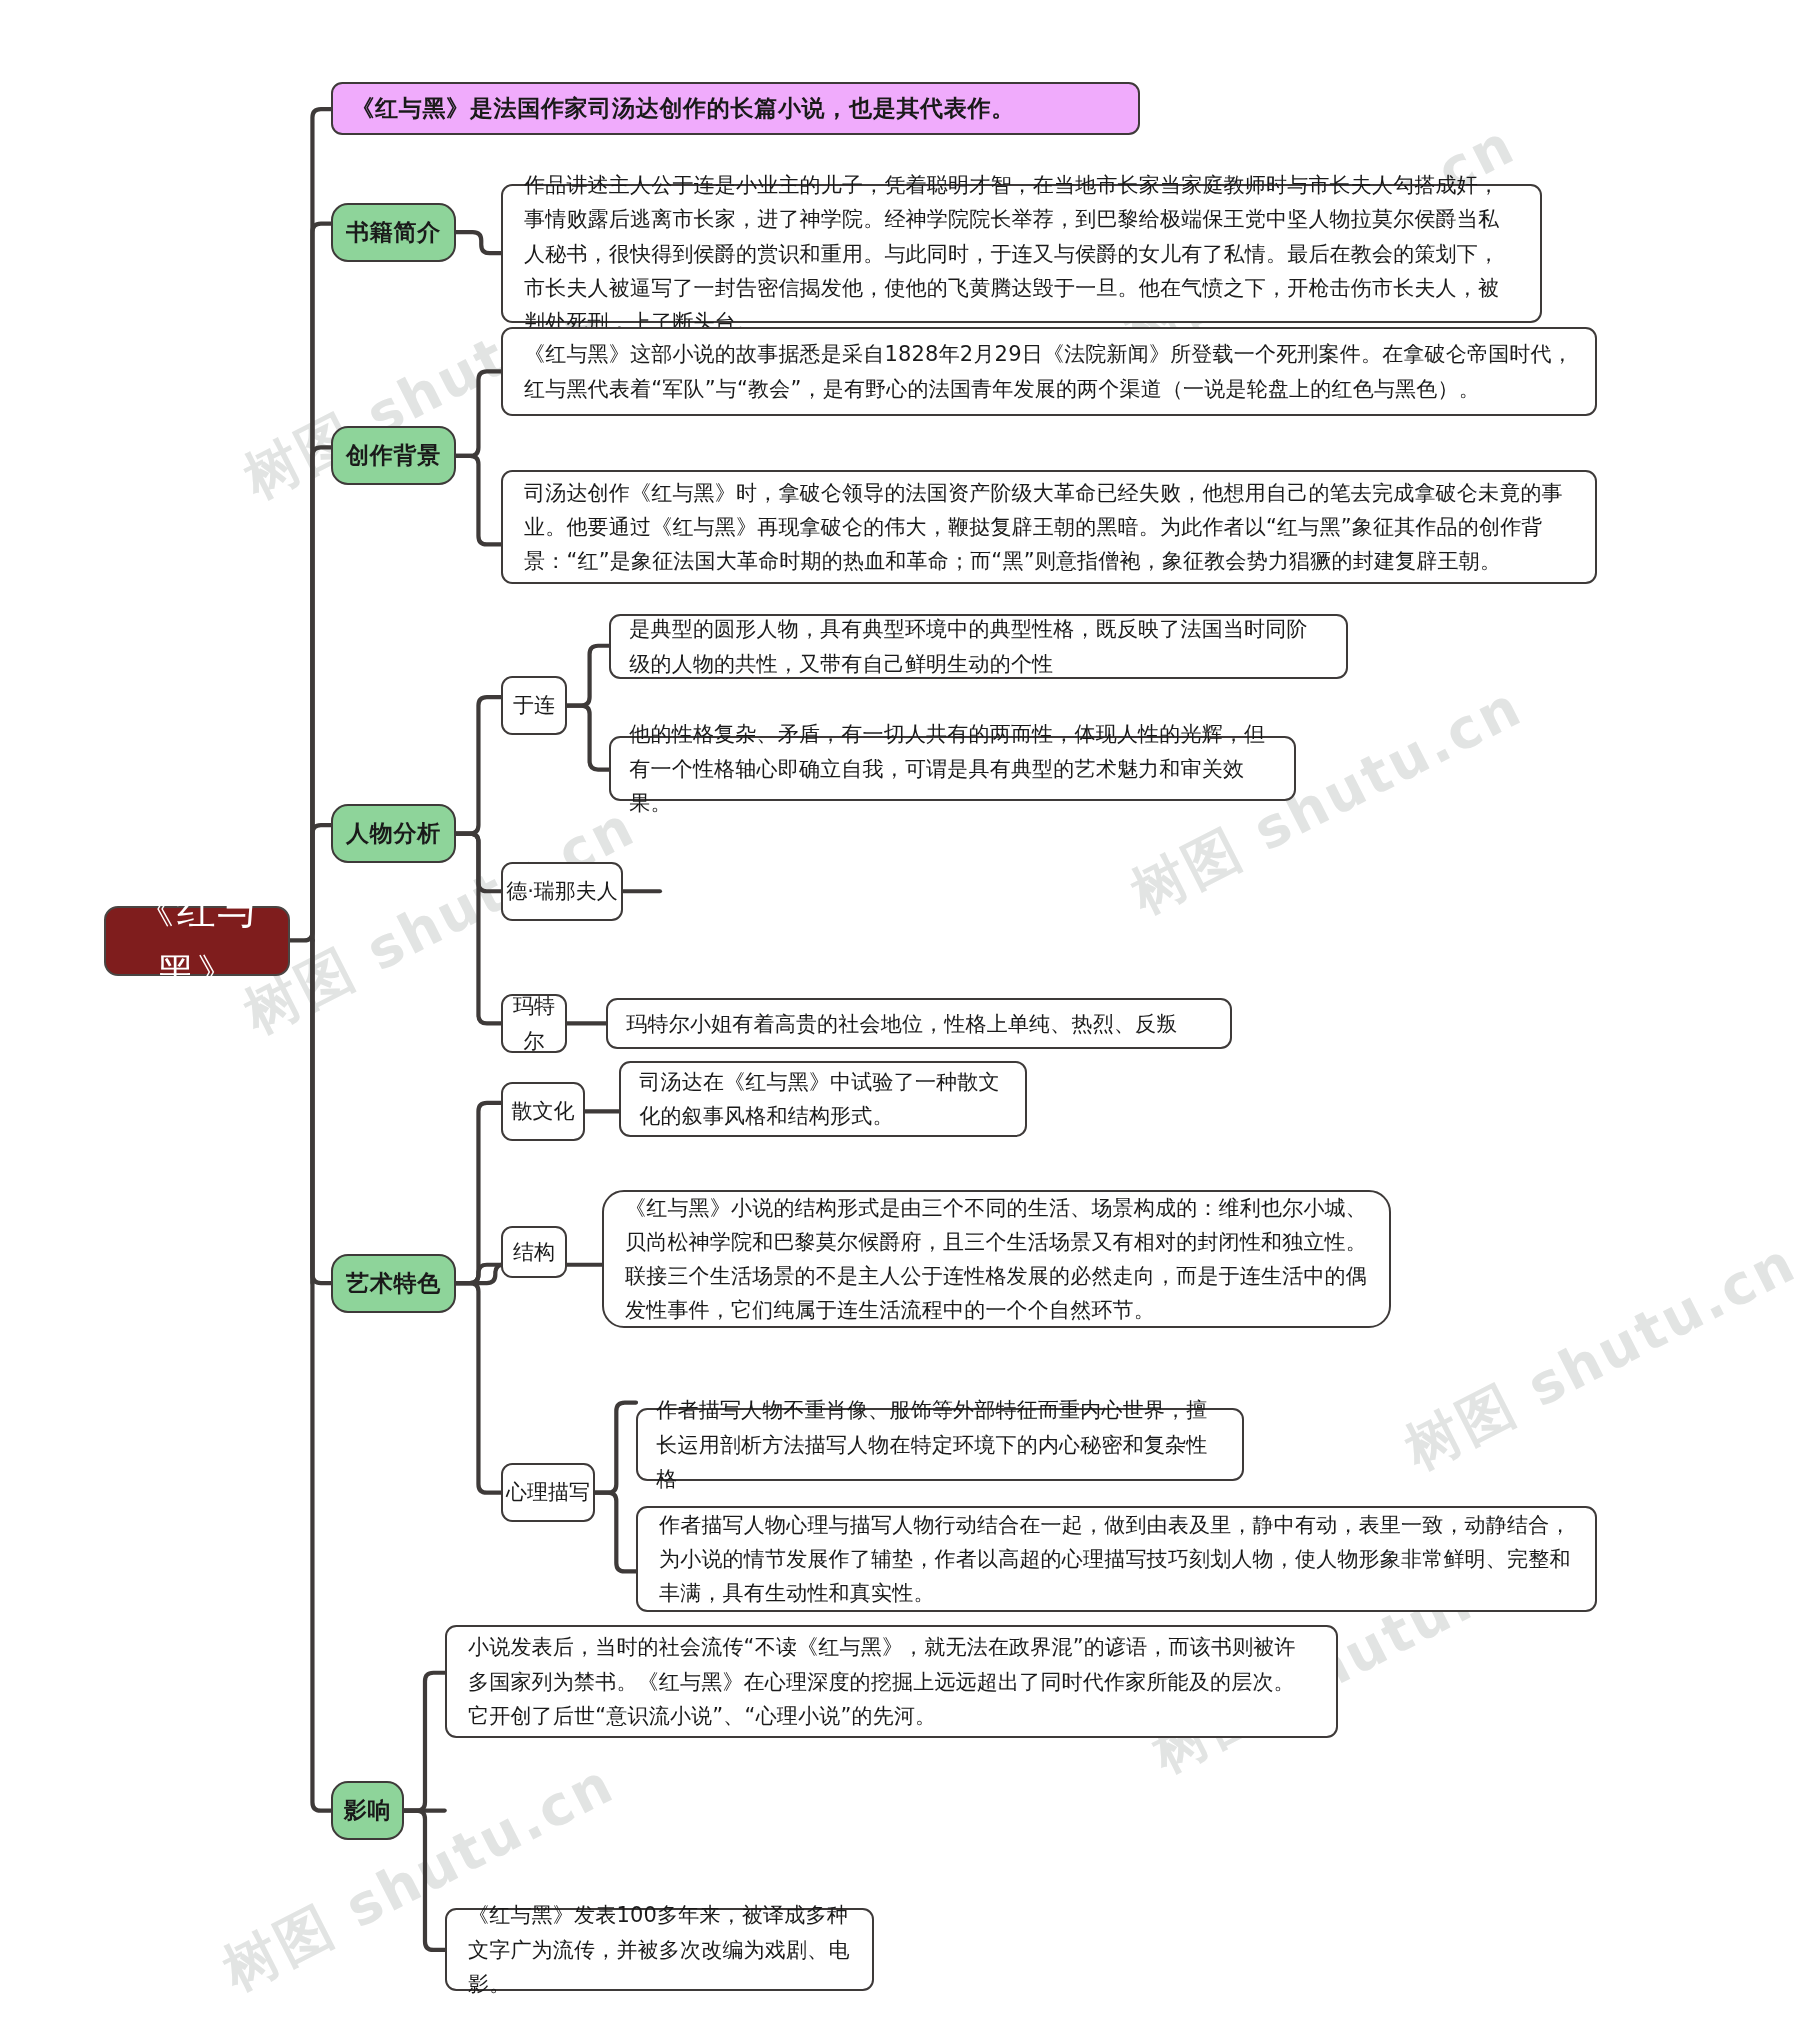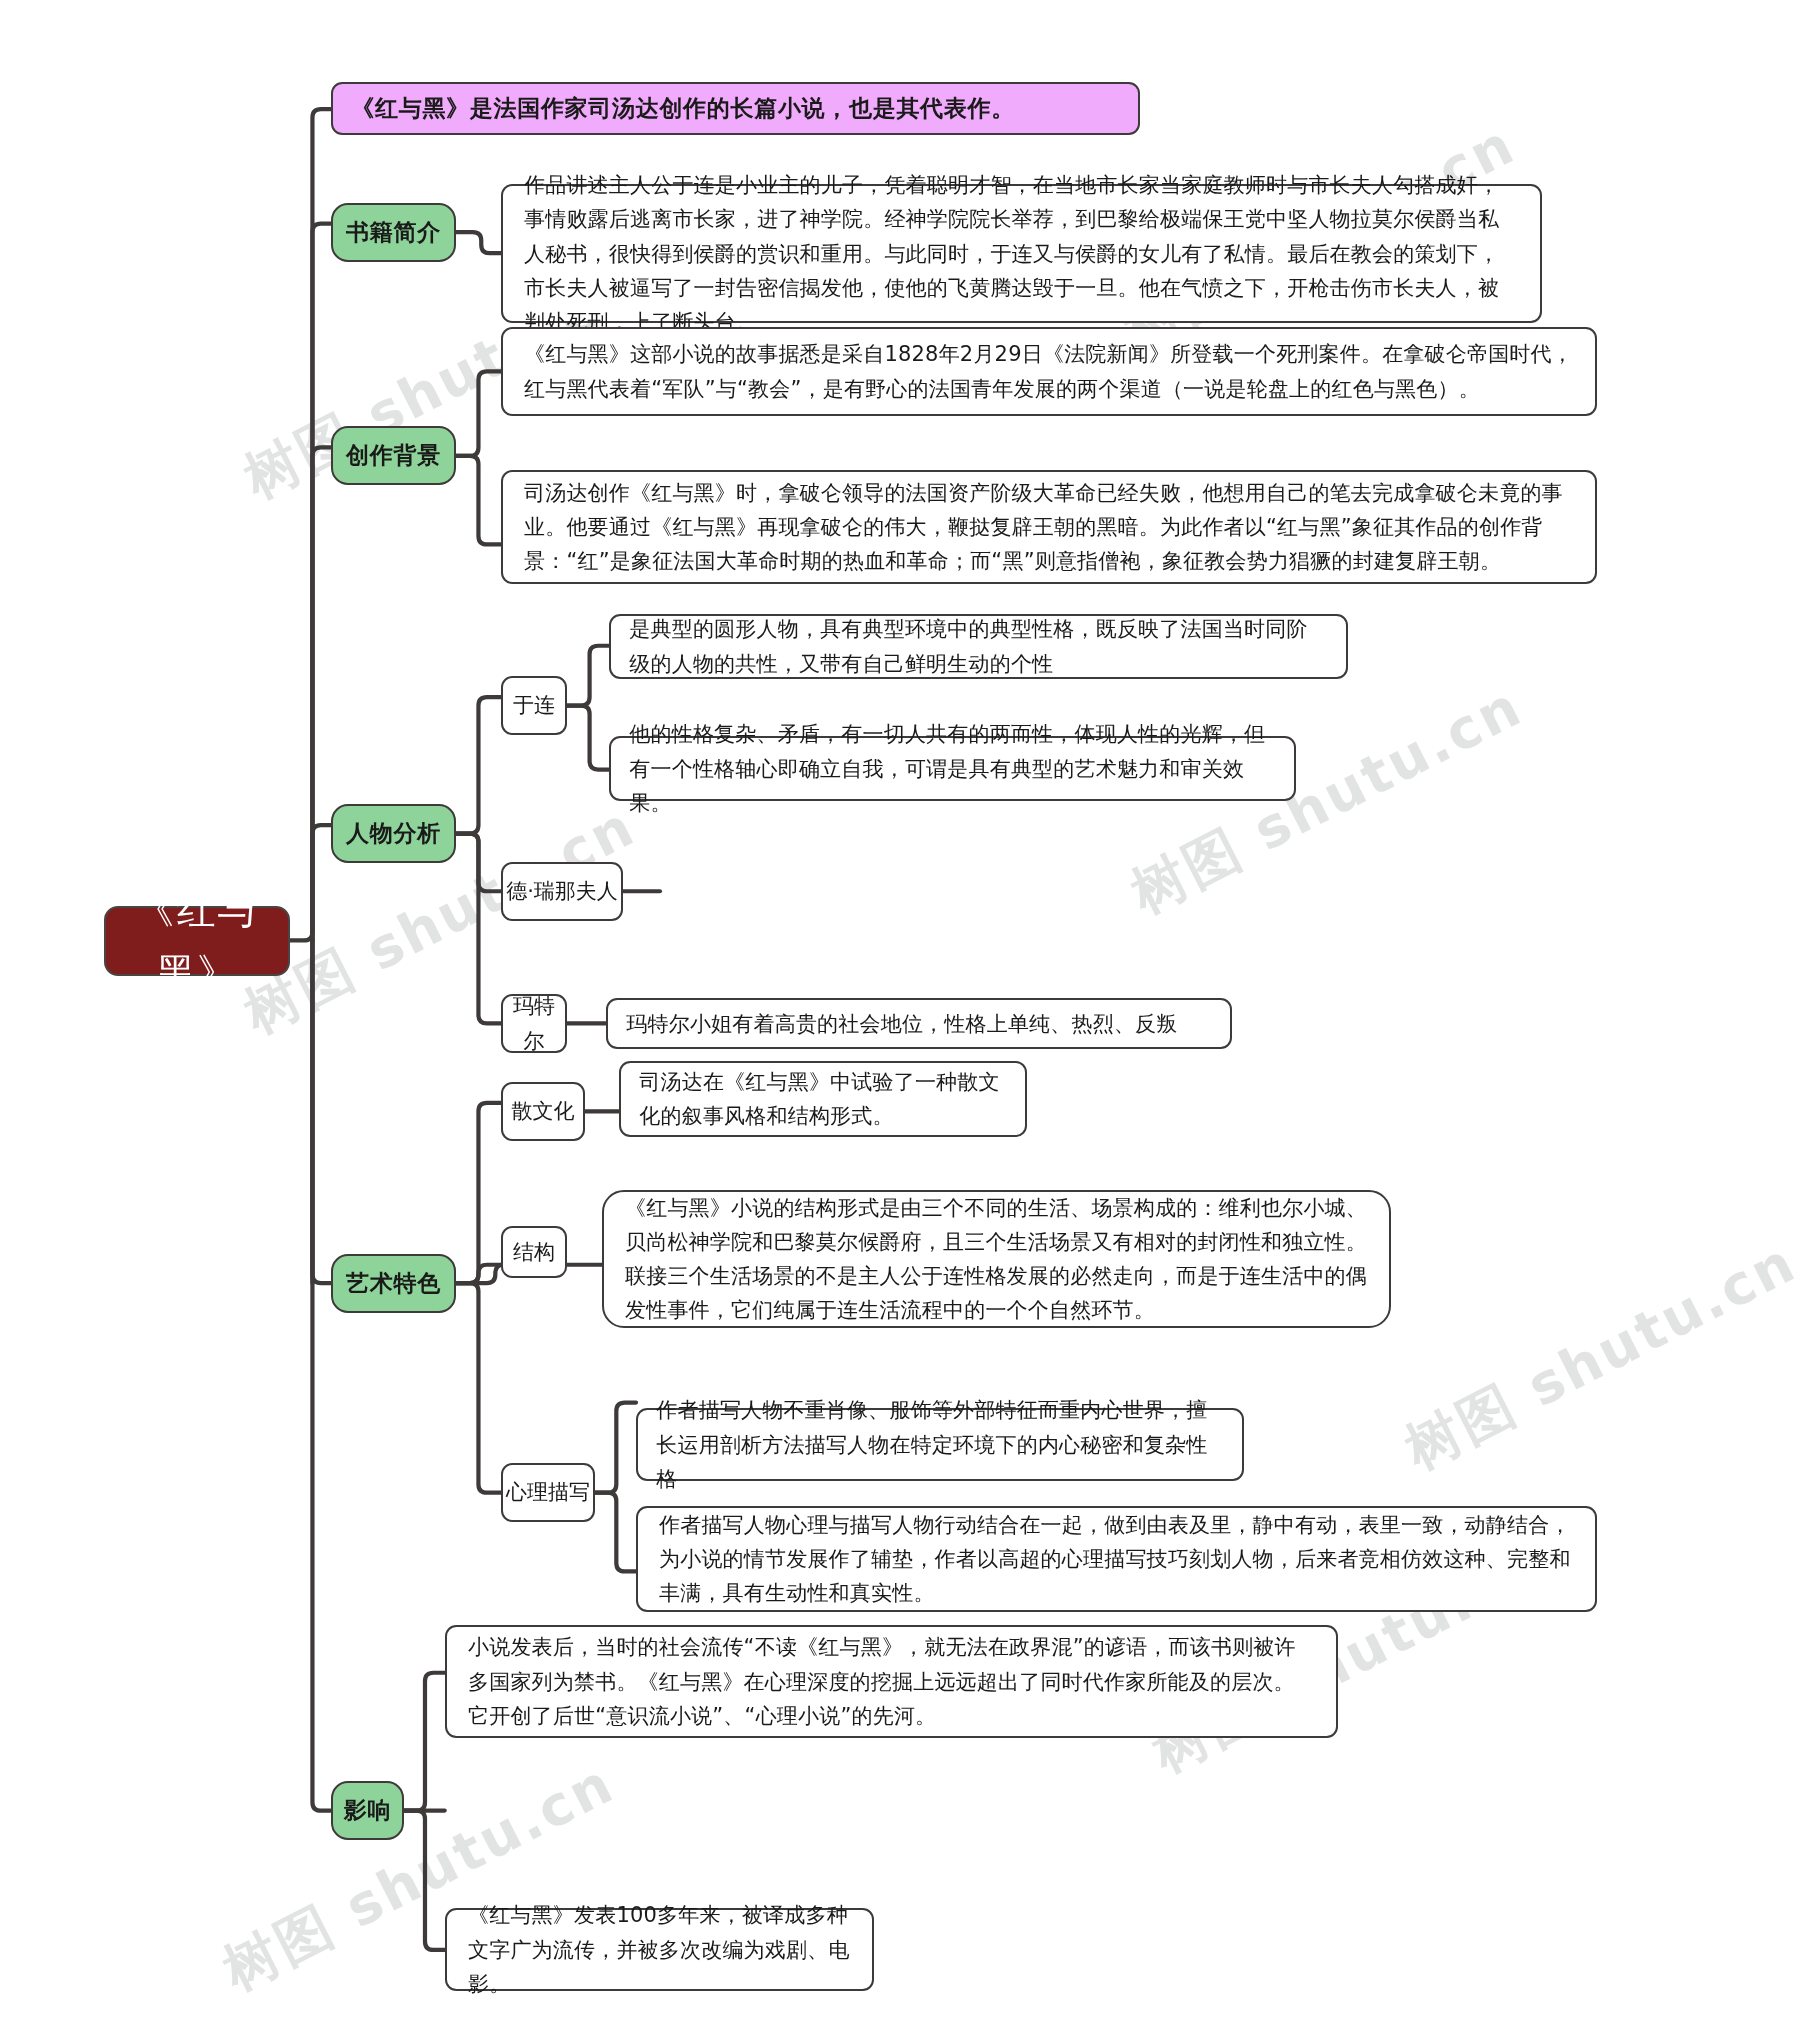--- a/index.html
+++ b/index.html
@@ -194,21 +194,21 @@
     <span class="txt">《红与黑》小说的结构形式是由三个不同的生活、场景构成的：维利也尔小城、贝尚松神学院和巴黎莫尔候爵府，且三个生活场景又有相对的封闭性和独立性。联接三个生活场景的不是主人公于连性格发展的必然走向，而是于连生活中的偶发性事件，它们纯属于连生活流程中的一个个自然环节。</span>
   </div>
 
   <div class="node lvl2" style="left:501px;top:1463px;width:94px;height:59px;">
     <span class="txt">心理描写</span>
   </div>
   <div class="node leaf" style="left:636px;top:1368px;width:608px;height:73px;margin-top:40px;">
     <span class="txt">作者描写人物不重肖像、服饰等外部特征而重内心世界，擅长运用剖析方法描写人物在特定环境下的内心秘密和复杂性格</span>
   </div>
   <div class="node leaf pad-lg" style="left:636px;top:1506px;width:961px;height:106px;">
-    <span class="txt">作者描写人物心理与描写人物行动结合在一起，做到由表及里，静中有动，表里一致，动静结合，为小说的情节发展作了辅垫，作者以高超的心理描写技巧刻划人物，后来者竞相仿效这种、完整和丰满，具有生动性和真实性。</span>
+    <span class="txt">作者描写人物心理与描写人物行动结合在一起，做到由表及里，静中有动，表里一致，动静结合，为小说的情节发展作了辅垫，作者以高超的心理描写技巧刻划人物，使人物形象非常鲜明、完整和丰满，具有生动性和真实性。</span>
   </div>
 
   <div class="node lvl1" style="left:331px;top:1781px;width:73px;height:59px;">
     <span class="txt">影响</span>
   </div>
   <div class="node leaf pad-lg" style="left:445px;top:1625px;width:893px;height:113px;">
     <span class="txt">小说发表后，当时的社会流传“不读《红与黑》，就无法在政界混”的谚语，而该书则被许多国家列为禁书。《红与黑》在心理深度的挖掘上远远超出了同时代作家所能及的层次。它开创了后世“意识流小说”、“心理小说”的先河。</span>
   </div>
   <div class="node leaf pad-lg" style="left:445px;top:1908px;width:429px;height:83px;">
     <span class="txt">《红与黑》发表100多年来，被译成多种文字广为流传，并被多次改编为戏剧、电影。</span>

